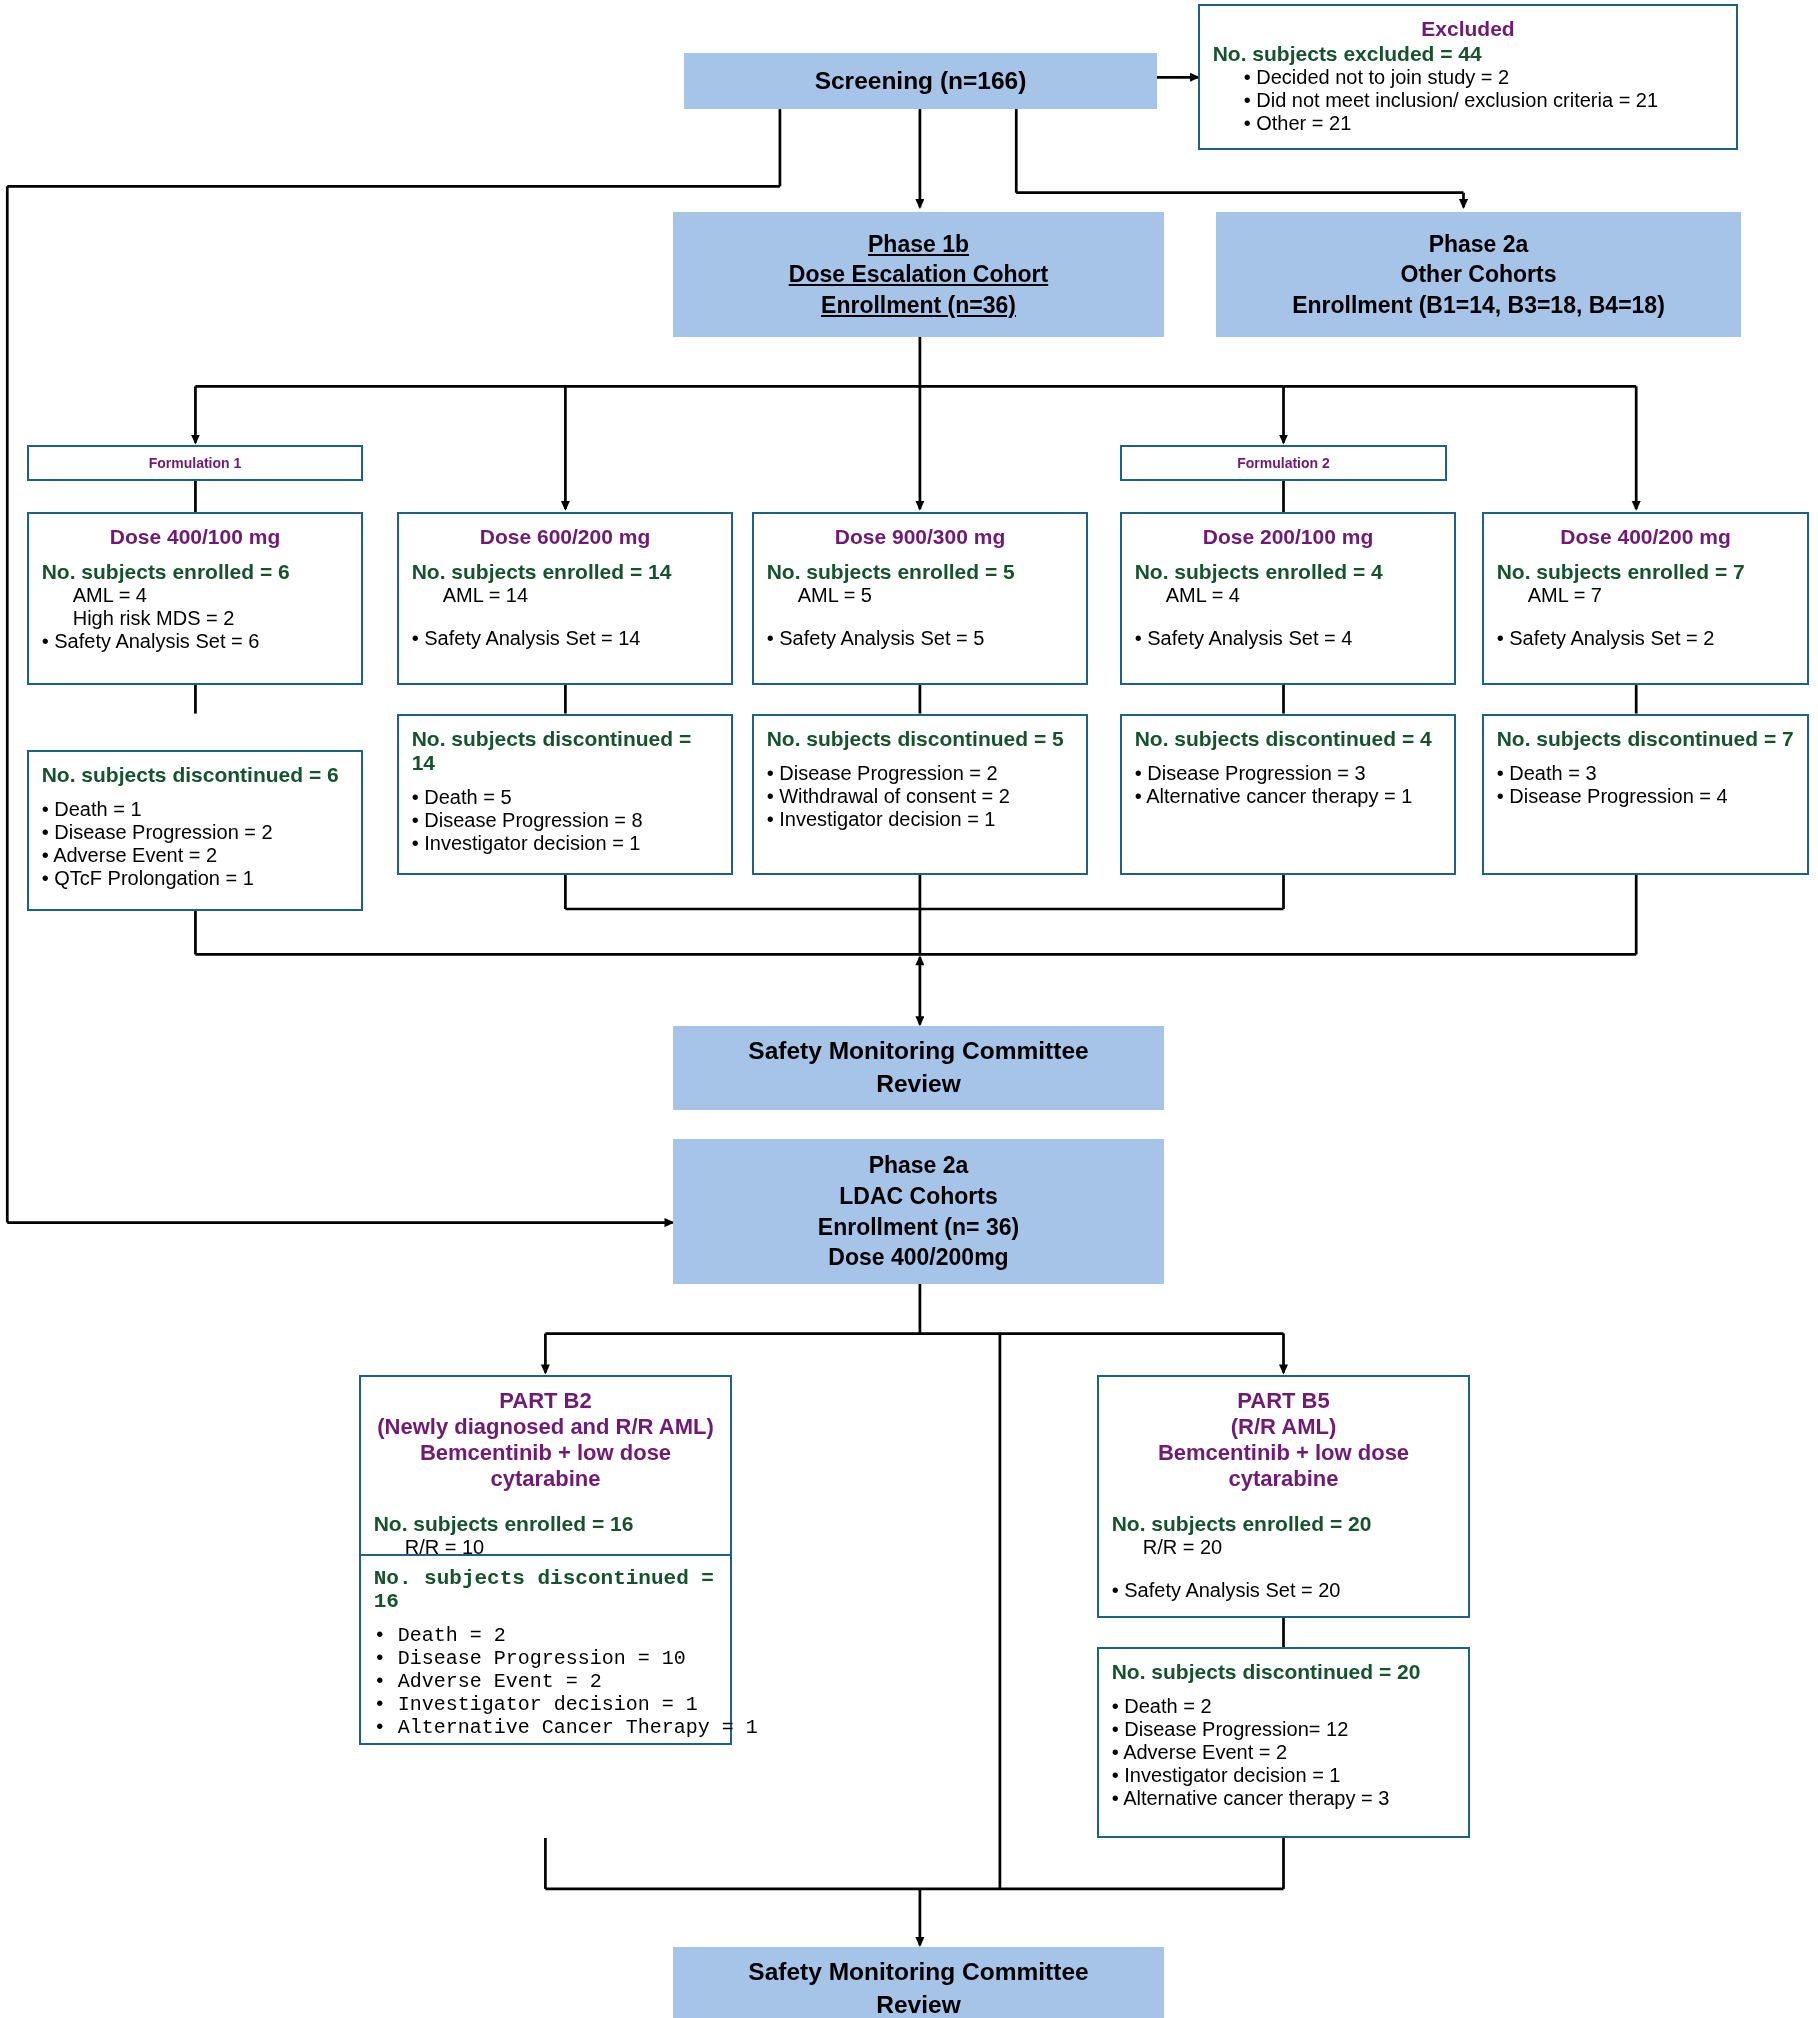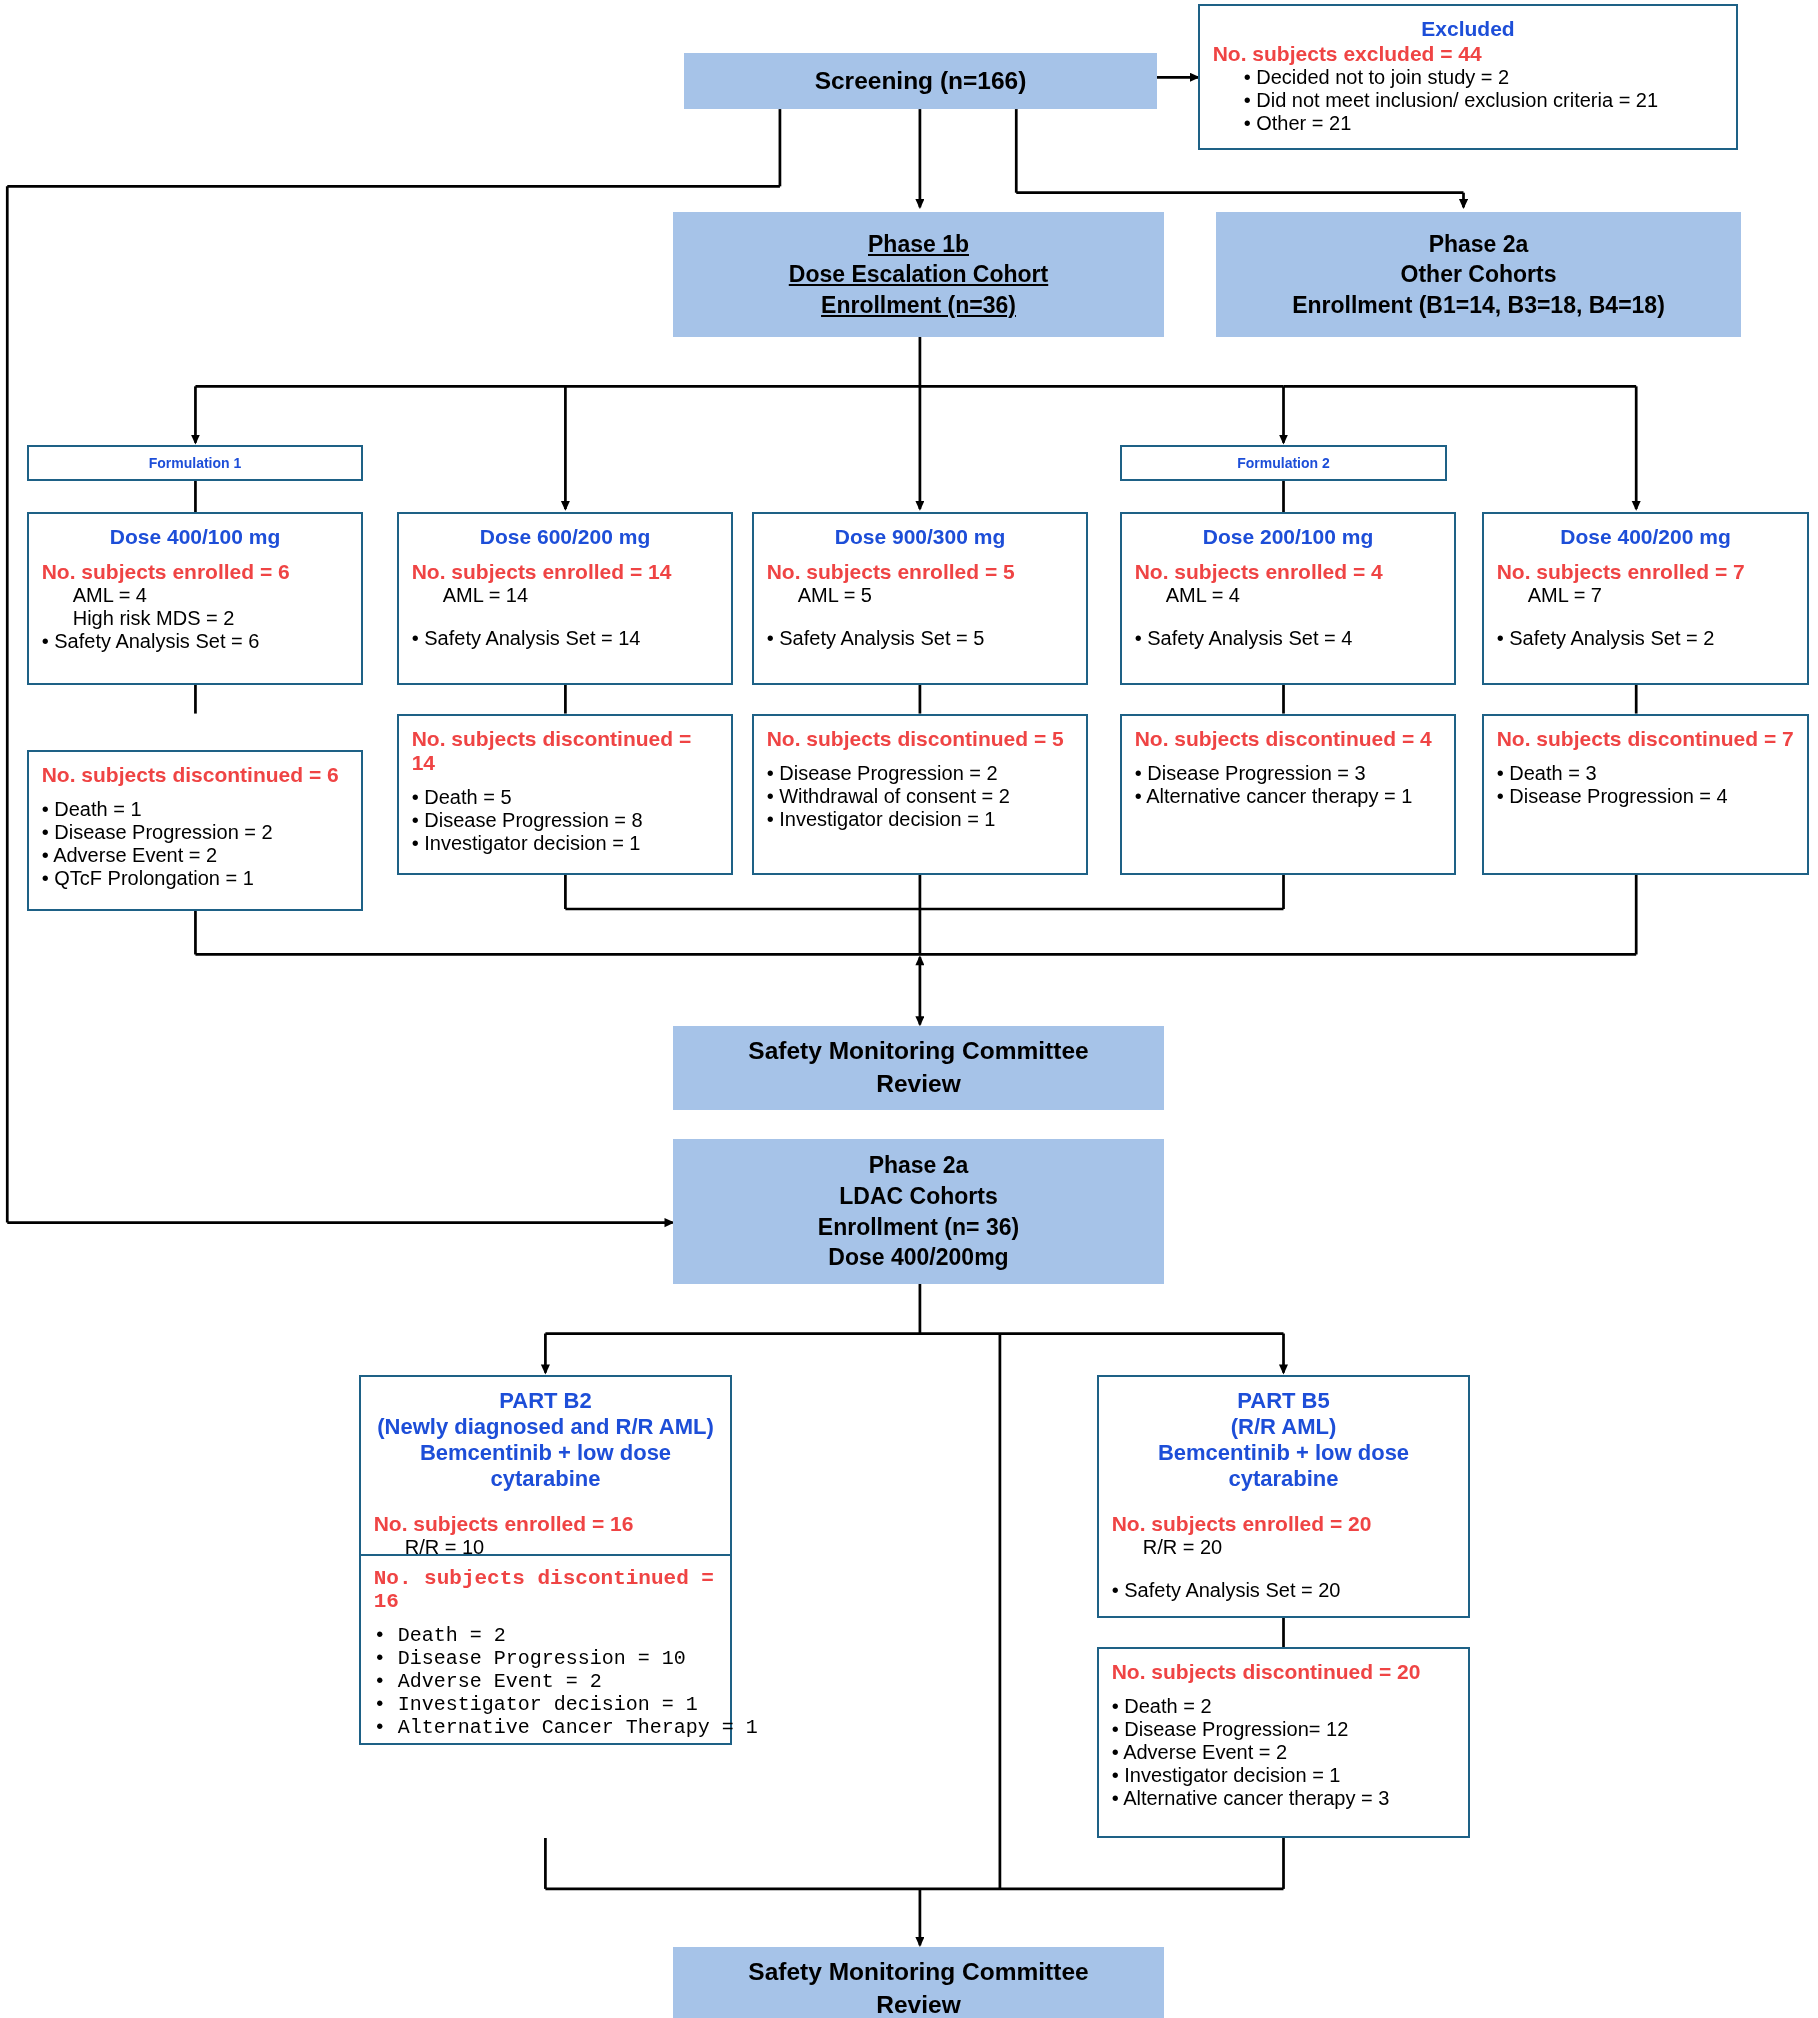--- a/index.html
+++ b/index.html
@@ -42,25 +42,25 @@
   }
   
   .white {
     background: #ffffff;
     border: 2.7px solid #1e6186;
     box-sizing: border-box;
   }
   .ctr-title {
     text-align: center;
     font-weight: bold;
-    color: #1d4ed8;
+    color: #701a75;
   }
   .hdr {
     font-weight: bold;
-    color: #ef4444;
+    color: #14532d;
   }
   .ln {
     color: #000;
     white-space: nowrap;
   }
   .indent1 { padding-left: 31px; }
   .boxpad { padding: 11px 12.7px 7.3px 12.7px; }
 
   
   .fs-screening { font-size: 24.5px; }

